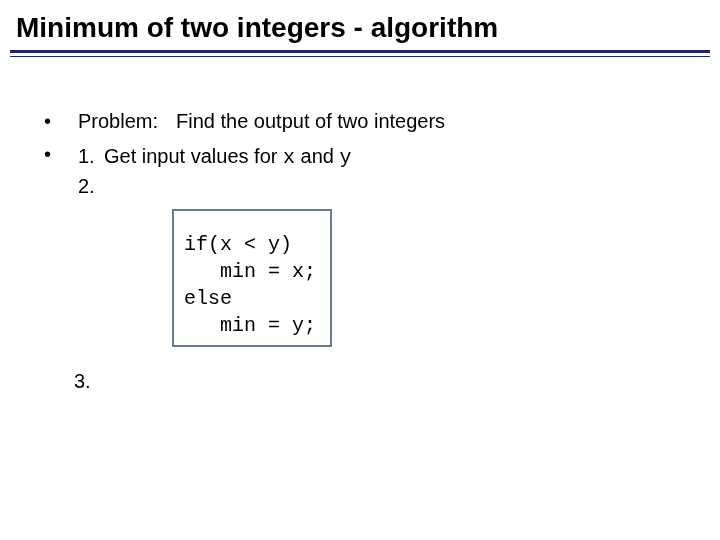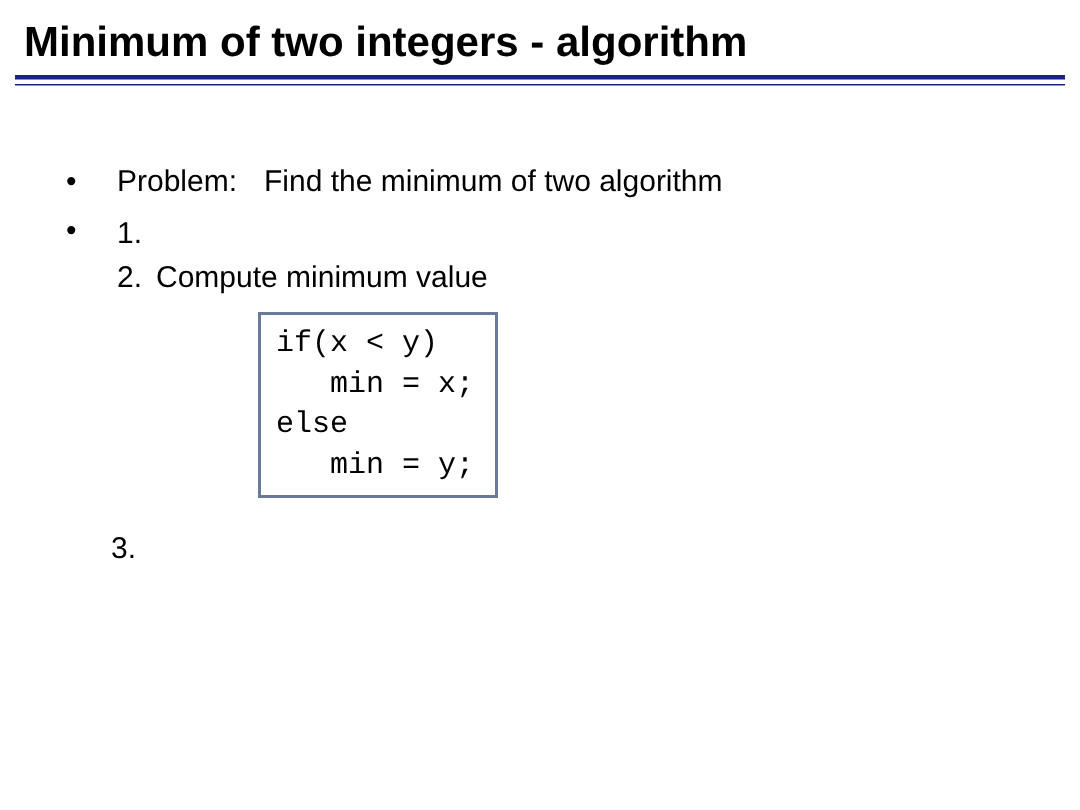--- a/index.html
+++ b/index.html
@@ -69,21 +69,21 @@
   .numlist .numrow .num {
     width: 26px;
     flex: 0 0 26px;
   }
   .mono {
     font-family: "Courier New", Courier, monospace;
   }
   .code-box {
     display: inline-block;
     border: 2px solid #6b7a99;
-    padding: 6px 14px 6px 10px;
+    padding: 20px 14px 6px 10px;
     font-family: "Courier New", Courier, monospace;
     font-size: 20px;
     line-height: 1.35;
     white-space: pre;
     margin-top: 4px;
     margin-left: 132px;
   }
   .step3 {
     margin-top: 20px;
     margin-left: 34px;
@@ -102,37 +102,39 @@
 <div class="slide">
 
   <div class="title">Minimum of two integers - algorithm</div>
   <hr class="title-rule">
 
   <div class="content">
 
     <div class="bullet-row">
       <div class="bullet-dot">•</div>
       <div class="bullet-body">
-        <span class="label">Problem:</span><span class="label-space"></span><span>Find the minimum of two algorithm</span>
+        <span class="label">Problem:</span><span class="label-space"></span><span>Find the output of two integers</span>
       </div>
     </div>
 
     <div class="bullet-row">
       <div class="bullet-dot">•</div>
       <div class="bullet-body">
 
         <div class="numlist">
 
           <div class="numrow">
             <div class="num">1.</div>
+            <div>
+              <span>Get input values for </span><span class="mono">x</span><span> and </span><span class="mono">y</span>
+            </div>
           </div>
 
           <div class="numrow">
             <div class="num">2.</div>
-            <div>Compute minimum value</div>
           </div>
 
         </div>
       </div>
     </div>
 
     <div class="code-box">if(x &lt; y)
    min = x;
 else
    min = y;</div>

